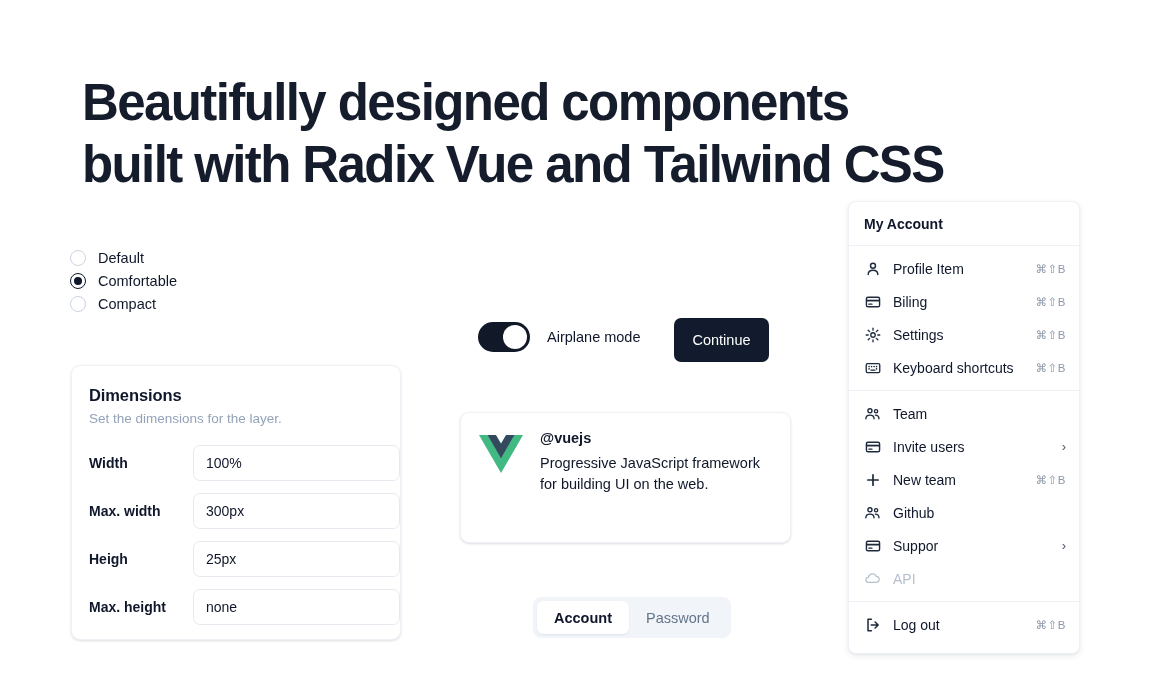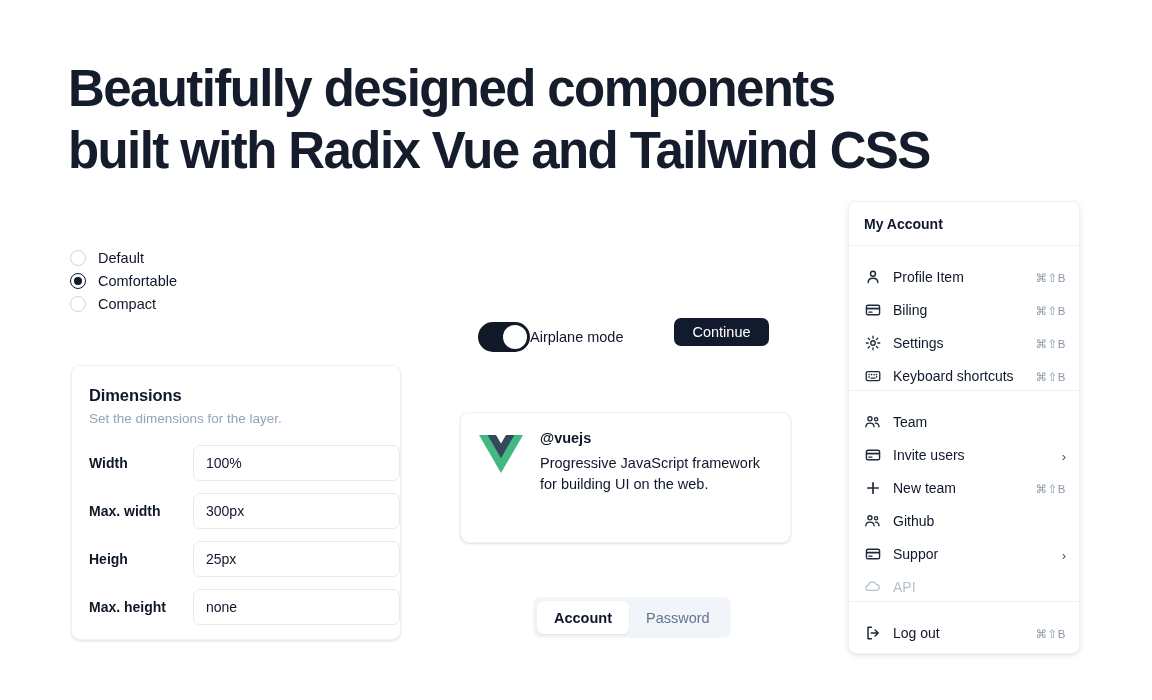--- a/index.html
+++ b/index.html
@@ -20,21 +20,21 @@
     left: 68px;
     top: 58px;
     width: 960px;
   }
   .hero-title {
     font-size: 51px;
     line-height: 62px;
     font-weight: bold;
     letter-spacing: -1.6px;
     color: #151c2c;
-    margin: 0;
+    margin: 14px;
     white-space: pre-line;
   }
 
   
   .radio-group {
     position: absolute;
     left: 70px;
     top: 248px;
     display: flex;
     flex-direction: column;
@@ -113,21 +113,21 @@
     outline: none;
   }
 
   
   .switch-row {
     position: absolute;
     left: 478px;
     top: 322px;
     display: flex;
     align-items: center;
-    gap: 0;
+    gap: 17px;
   }
   .switch {
     width: 52px; height: 30px;
     border-radius: 15px;
     background: #111827;
     position: relative;
     flex: 0 0 auto;
     cursor: pointer;
   }
   .switch .knob {
@@ -136,21 +136,21 @@
     width: 24px; height: 24px;
     border-radius: 50%;
     background: #ffffff;
   }
   .switch-label { font-size: 14.5px; color: #0f172a; }
 
   .continue-btn {
     position: absolute;
     left: 674px;
     top: 318px;
-    width: 95px; height: 28px;
+    width: 95px; height: 44px;
     background: #121b2d;
     color: #ffffff;
     border: none;
     border-radius: 7px;
     font-family: "Liberation Sans", sans-serif;
     font-size: 14.5px;
     cursor: pointer;
   }
 
   
@@ -237,21 +237,21 @@
   .menu-header {
     font-size: 14px;
     font-weight: bold;
     color: #0f172a;
     padding: 14px 15px 13px 15px;
   }
   .menu-sep { height: 1px; background: #eef1f6; margin: 0; }
   .menu-group { padding: 6px 0; }
   .menu-item {
     display: flex;
-    align-items: flex-end;
+    align-items: center;
     height: 33px;
     padding: 0 13px 0 15px;
     cursor: pointer;
   }
   .menu-item.disabled { cursor: default; }
   .menu-icon {
     width: 17px; height: 17px;
     flex: 0 0 auto;
     margin-right: 12px;
     display: flex; align-items: center; justify-content: center;

